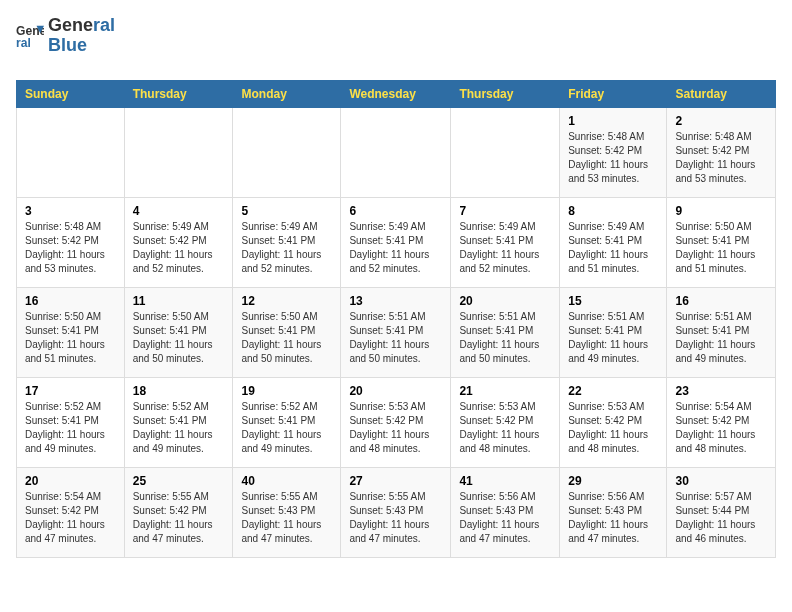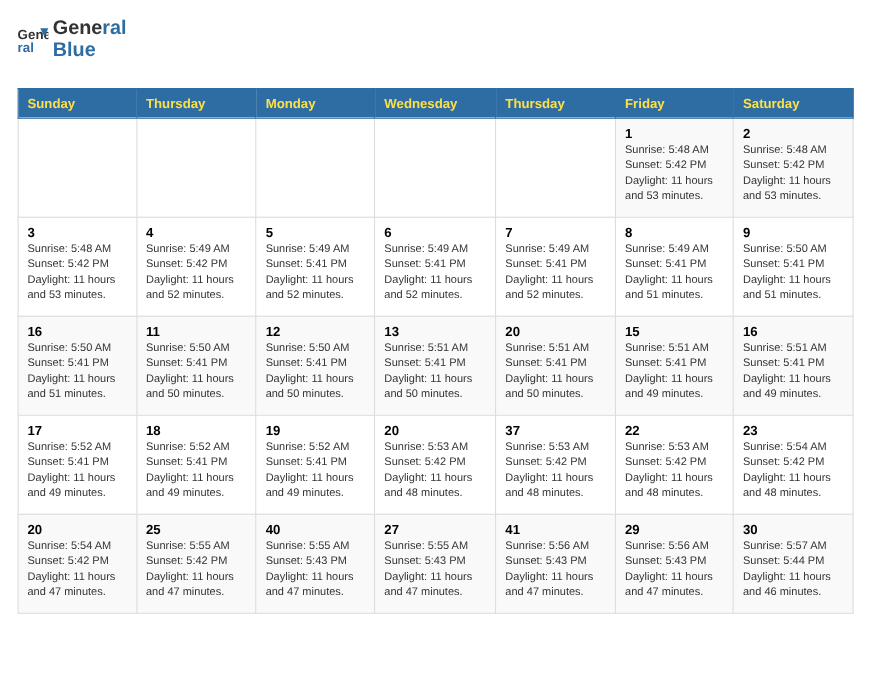--- a/index.html
+++ b/index.html
@@ -270,21 +270,21 @@
 and 49 minutes.</div>
         </td>
         <td>
           <span class="day-num">20</span>
           <div class="day-info" style="white-space: pre-line;">Sunrise: 5:53 AM
 Sunset: 5:42 PM
 Daylight: 11 hours
 and 48 minutes.</div>
         </td>
         <td>
-          <span class="day-num">37</span>
+          <span class="day-num">21</span>
           <div class="day-info" style="white-space: pre-line;">Sunrise: 5:53 AM
 Sunset: 5:42 PM
 Daylight: 11 hours
 and 48 minutes.</div>
         </td>
         <td>
           <span class="day-num">22</span>
           <div class="day-info" style="white-space: pre-line;">Sunrise: 5:53 AM
 Sunset: 5:42 PM
 Daylight: 11 hours

